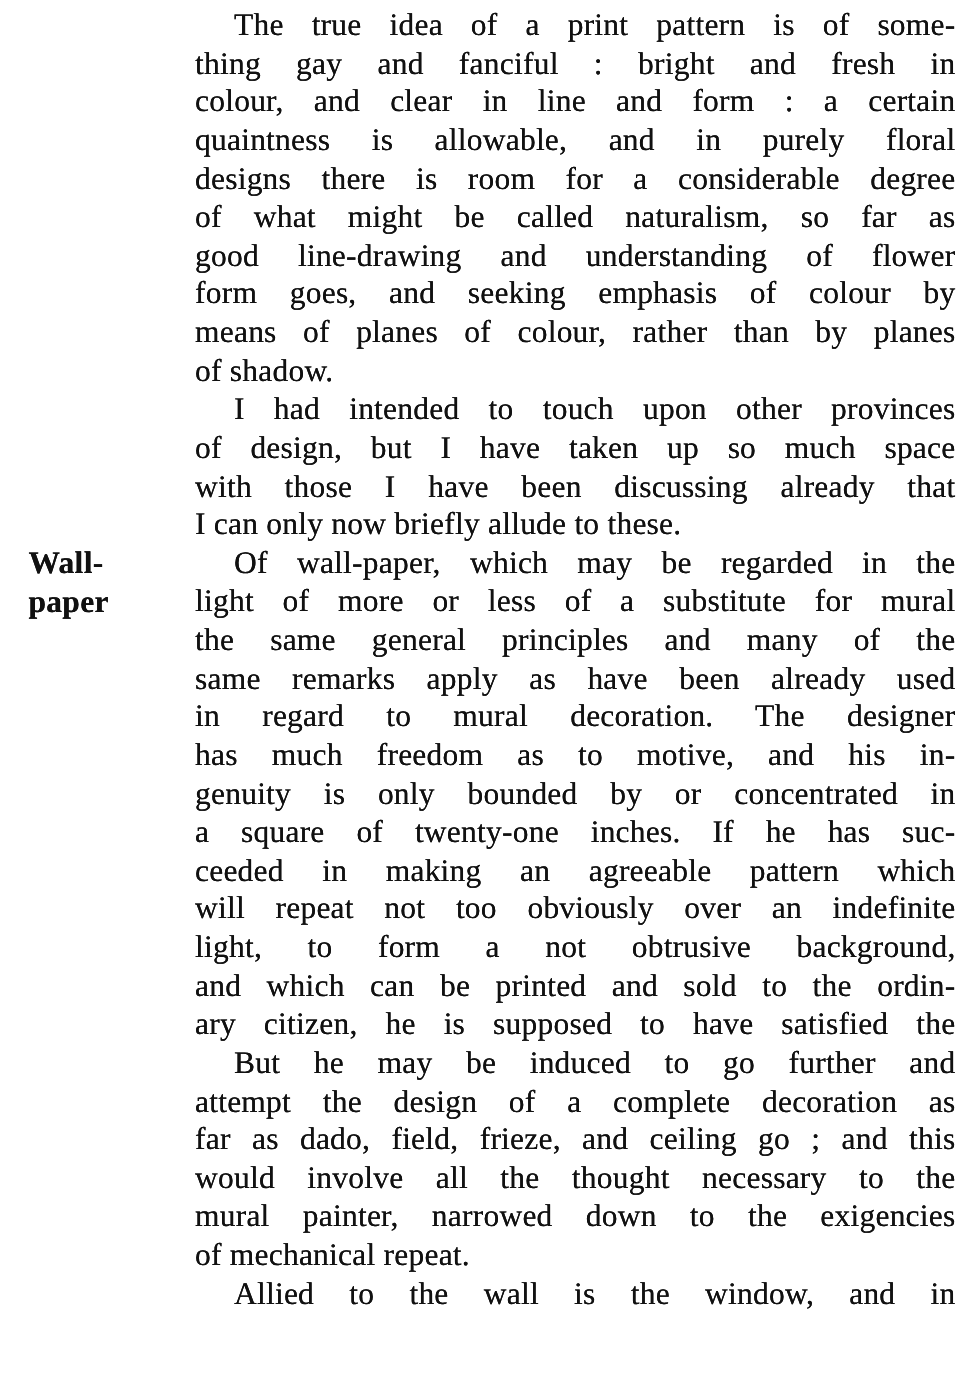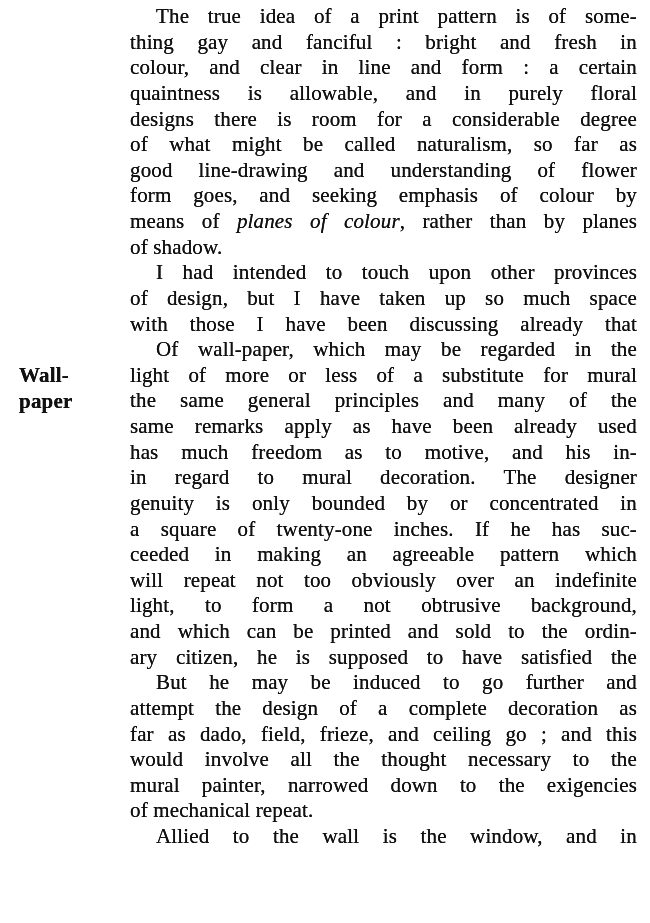--- a/index.html
+++ b/index.html
@@ -32,21 +32,21 @@
   }
   .paragraph { margin: 0; padding: 0; }
   .line {
     height: 25.64px;
     text-align: justify;
     text-align-last: justify;
     overflow: visible;
   }
   .line.indent { padding-left: 26px; }
   .line.last { text-align-last: left; }
-  .italic { font-style: italic; }
+  .italic { }
   .margin-note {
     position: absolute;
     left: 19px;
     top: 363px;
     width: 100px;
     font-size: 21px;
     font-weight: 700;
     line-height: 25.64px;
     letter-spacing: 0.2px;
     text-shadow: 0 0 0.4px currentColor;
@@ -71,29 +71,30 @@
       <div class="line">good line-drawing and understanding of flower</div>
       <div class="line">form goes, and seeking emphasis of colour by</div>
       <div class="line"><span>means of </span><span class="italic">planes of colour</span><span>, rather than by planes</span></div>
       <div class="line last">of shadow.</div>
     </div>
 
     <div class="paragraph">
       <div class="line indent">I had intended to touch upon other provinces</div>
       <div class="line">of design, but I have taken up so much space</div>
       <div class="line">with those I have been discussing already that</div>
+      <div class="line last">I can only now briefly allude to these.</div>
     </div>
 
     <div class="paragraph">
       <div class="line indent">Of wall-paper, which may be regarded in the</div>
       <div class="line">light of more or less of a substitute for mural</div>
       <div class="line">the same general principles and many of the</div>
       <div class="line">same remarks apply as have been already used</div>
+      <div class="line">in regard to mural decoration.  The designer</div>
       <div class="line">has much freedom as to motive, and his in-</div>
-      <div class="line">in regard to mural decoration.  The designer</div>
       <div class="line">genuity is only bounded by or concentrated in</div>
       <div class="line">a square of twenty-one inches.  If he has suc-</div>
       <div class="line">ceeded in making an agreeable pattern which</div>
       <div class="line">will repeat not too obviously over an indefinite</div>
       <div class="line">light, to form a not obtrusive background,</div>
       <div class="line">and which can be printed and sold to the ordin-</div>
       <div class="line">ary citizen, he is supposed to have satisfied the</div>
     </div>
 
     <div class="paragraph">

